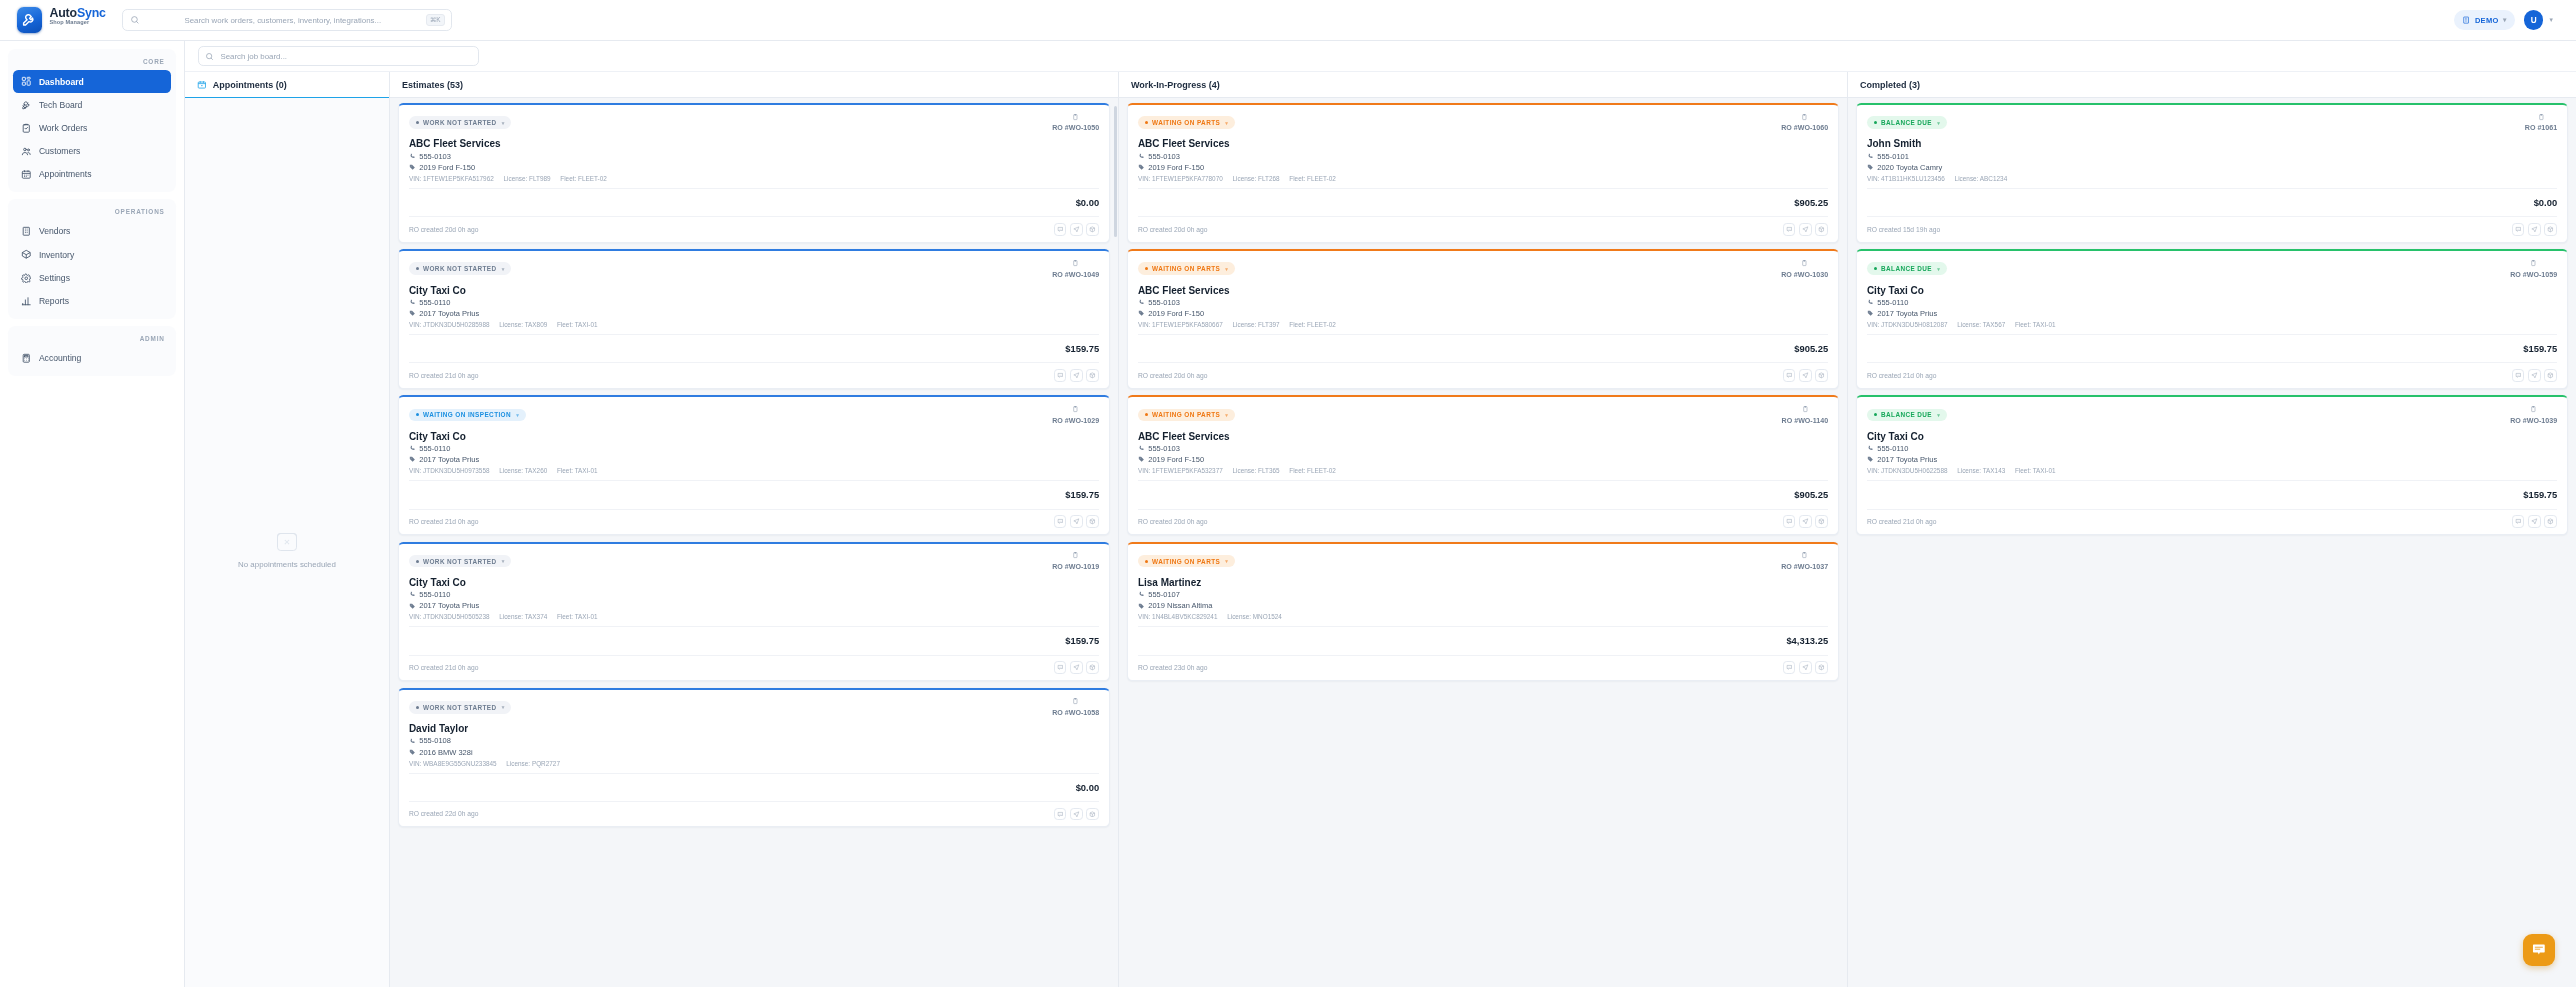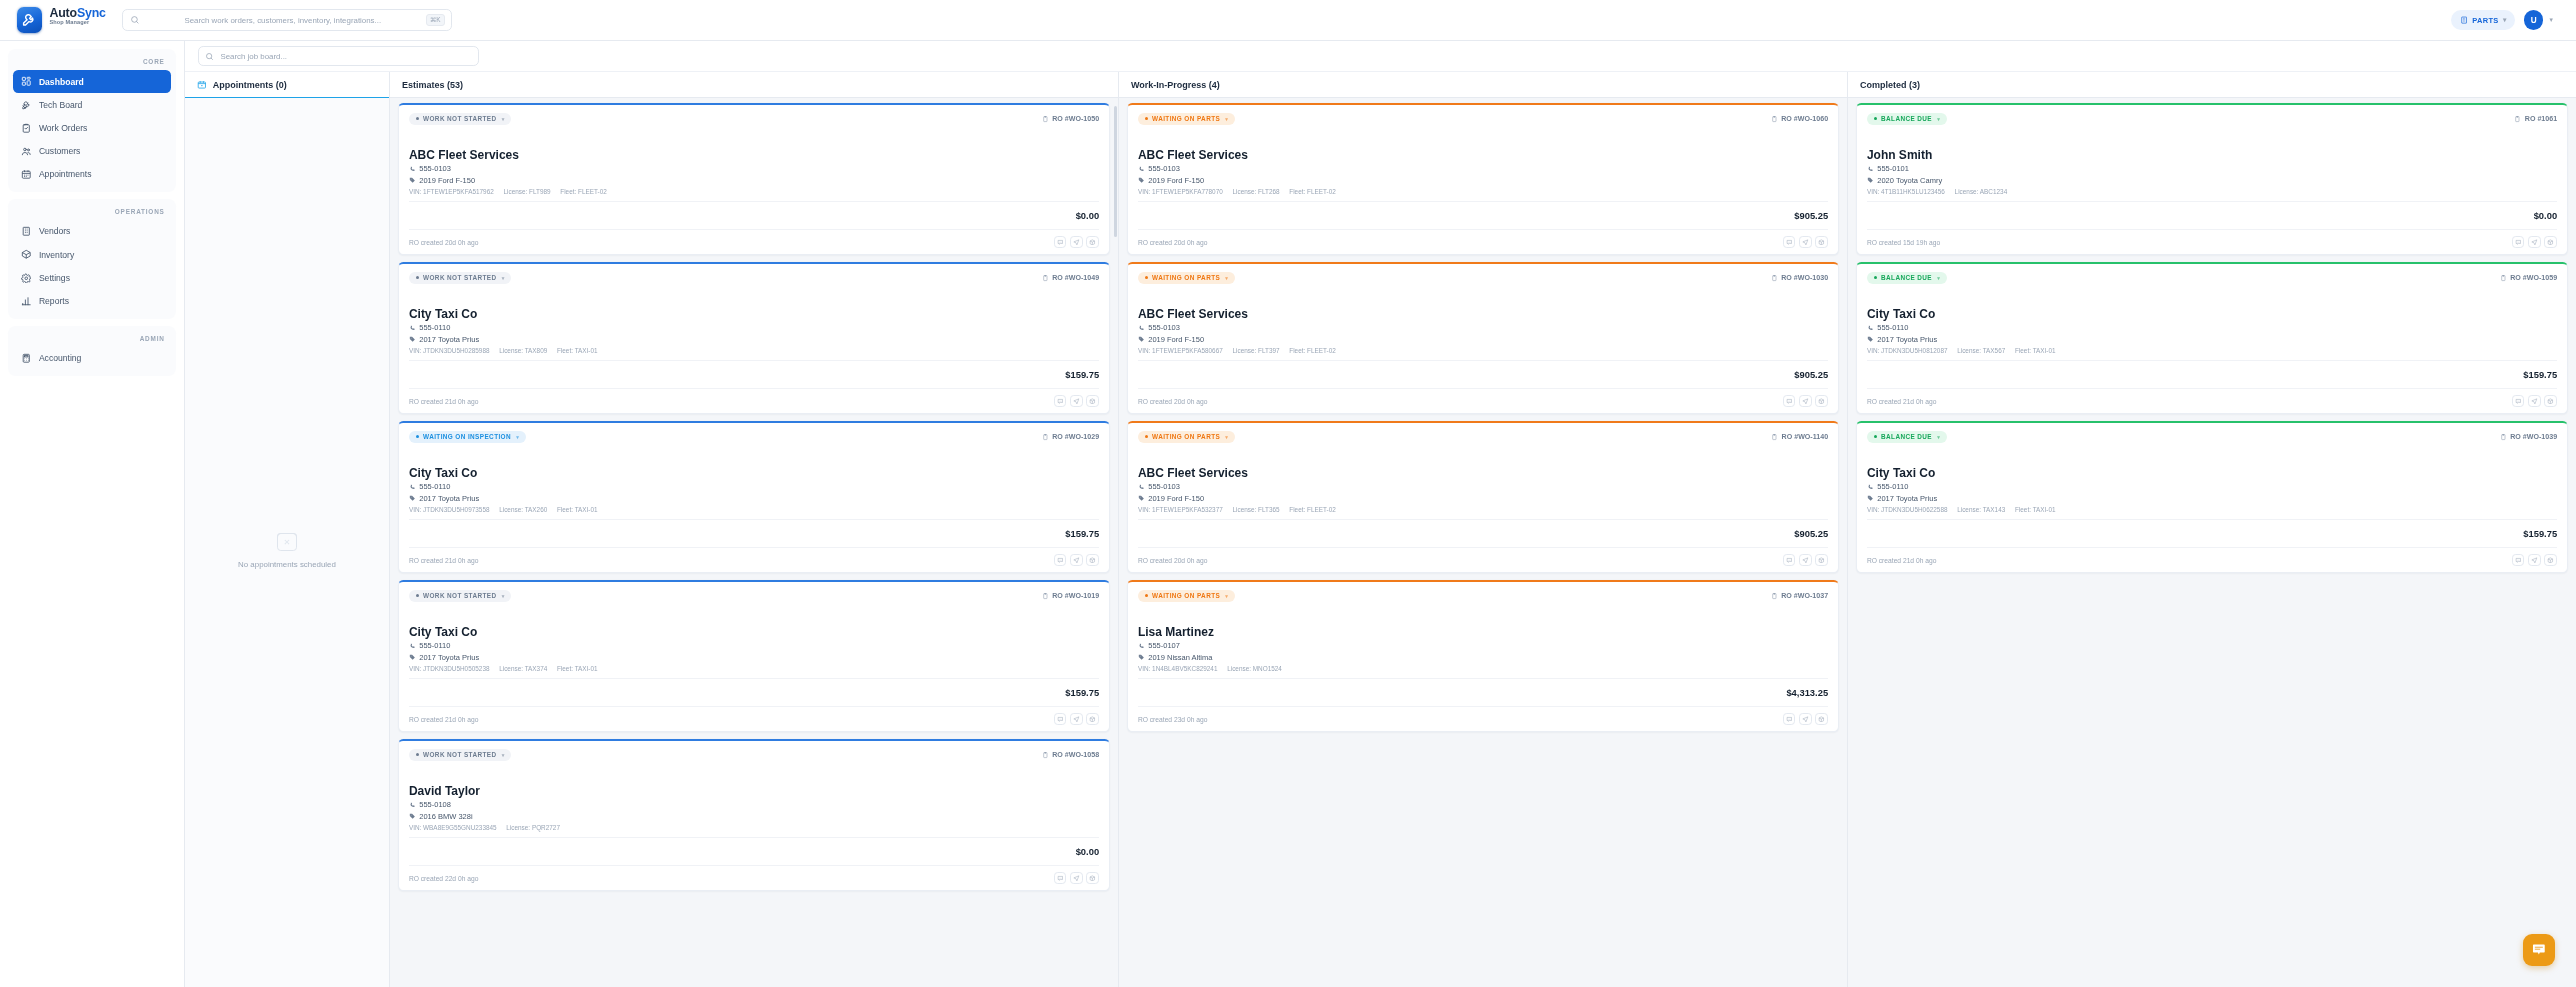--- a/index.html
+++ b/index.html
@@ -169,25 +169,25 @@
   }
   .badge .dot { width: 3px; height: 3px; border-radius: 50%; background: currentColor; }
   .badge .caret { font-size: 5.2px; opacity: .55; margin-left: 0.7px; }
   .badge.gray   { background: #f1f3f7; color: #6d7c90; }
   .badge.orange { background: #fdeedd; color: #ef7712; }
   .badge.blue   { background: #e4f1fc; color: #1b8fe0; }
   .badge.green  { background: #e3f8ec; color: #16a75a; }
 
   .ro {
     margin-left: auto; display: flex; align-items: center; gap: 3.7px;
-    font-size: 7.1px; font-weight: 700; color: #6d7c90;
+    font-size: 7.1px; font-weight: 700; color: #6d7c90; flex-direction: column;
   }
   .ro svg { width: 6.7px; height: 8.2px; display: block; }
 
-  .cust { font-size: 12px; font-weight: 700; color: #14202f; margin-top: 23px; }
+  .cust { font-size: 10px; font-weight: 700; color: #14202f; margin-top: 6px; }
   .line { display: flex; align-items: center; gap: 3.7px; margin-top: 2.2px; font-size: 7.5px; color: #46566b; }
   .line svg { width: 6.7px; height: 6.7px; display: block; flex: 0 0 6.7px; }
   .meta { margin-top: 3px; font-size: 6.4px; color: #9aa6b6; display: flex; gap: 9.7px; }
 
   .hr { height: 0.7px; background: #f0f2f6; margin: 6px 0; }
   .amount-row { min-height: 15.7px; display: flex; align-items: center; justify-content: flex-end; }
   .amount { font-size: 9.4px; font-weight: 700; color: #14202f; }
 
   .card-foot { display: flex; align-items: center; margin-top: 3.7px; }
   .created { font-size: 6.7px; color: #9aa6b6; }
@@ -238,21 +238,21 @@
     <span class="ph">Search work orders, customers, inventory, integrations...</span>
     <span class="kbd">⌘K</span>
   </div>
 
   <div class="topbar-right">
     <div class="demo-pill">
       <svg viewBox="0 0 24 24" fill="none" stroke="#1565d8" stroke-width="2" style="width:8.2px;height:8.2px;">
         <rect x="5" y="3" width="14" height="18" rx="1"></rect>
           <path d="M9 7h2M13 7h2M9 11h2M13 11h2M9 15h2M13 15h2"></path>
       </svg>
-      <span>PARTS</span>
+      <span>DEMO</span>
       <span class="chev">▾</span>
     </div>
     <div class="user-pill">
       <div class="avatar">U</div>
       <span class="chev">▾</span>
     </div>
   </div>
 </div>
 
 <div class="shell">

